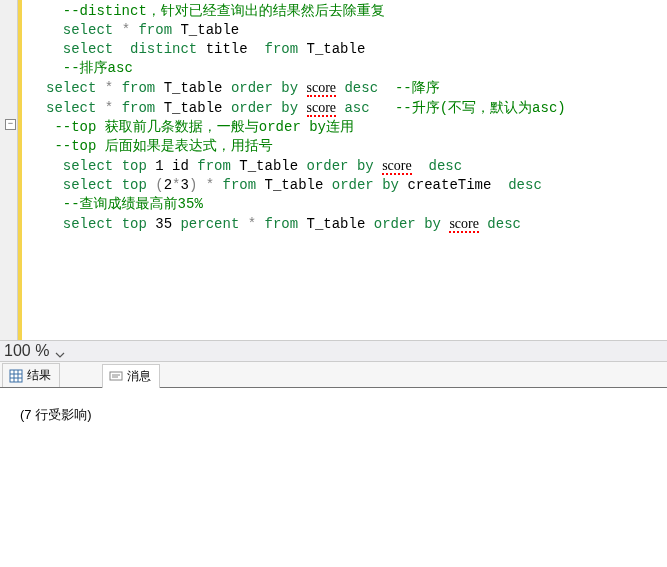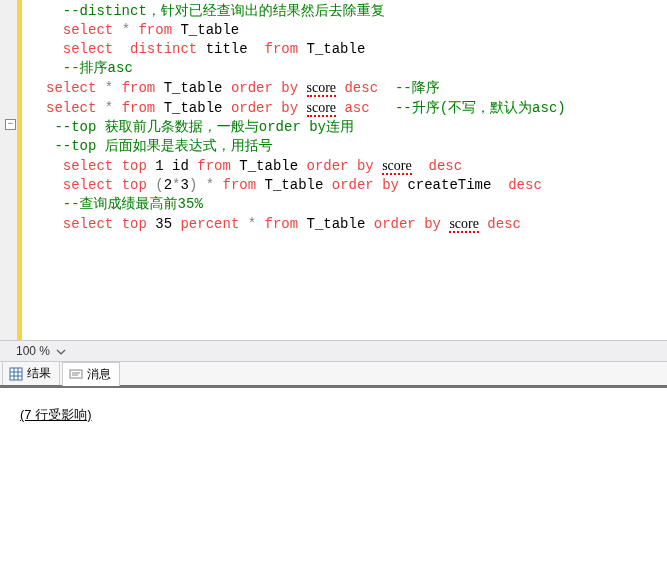--- a/index.html
+++ b/index.html
@@ -50,53 +50,54 @@
     color: #555;
     cursor: pointer;
   }
   .code {
     padding-left: 28px;
     padding-top: 2px;
     line-height: 19px;
     white-space: pre;
     color: #000;
   }
-  .kw { color: #ef4444; }
+  .kw { color: #15803d; }
   .cm { color: #008000; }
   .op { color: #808080; }
   .squiggle {
     border-bottom: 2px dotted #ff0000;
     font-family: Liberation Serif, serif;
   }
   .zoom-bar {
     height: 22px;
     background: #efeff2;
     border-top: 1px solid #ccc;
     border-bottom: 1px solid #ccc;
     display: flex;
     align-items: center;
     font-family: "Segoe UI", Tahoma, sans-serif;
-    font-size: 12px;
+    font-size: 16px;
     color: #333;
-    padding-left: 16px;
+    padding-left: 4px;
   }
   .zoom-dd {
     width: 10px;
     height: 10px;
     margin-left: 6px;
   }
   .tabs {
     height: 26px;
     background: #f6f6f6;
-    border-bottom: 3px solid #737373;
+    border-bottom: 1px solid #737373;
     display: flex;
     align-items: flex-end;
     font-family: "Microsoft YaHei", "Segoe UI", sans-serif;
     font-size: 12px;
     padding-left: 2px;
+    gap: 40px;
   }
   .tab {
     display: flex;
     align-items: center;
     padding: 3px 8px 3px 6px;
     border: 1px solid #ccc;
     border-bottom: none;
     background: #f6f6f6;
     margin-right: 2px;
     cursor: pointer;
@@ -113,21 +114,20 @@
     height: 14px;
     display: inline-flex;
     align-items: center;
     justify-content: center;
   }
   .messages {
     padding: 18px 20px;
     font-family: "Microsoft YaHei", Consolas, sans-serif;
     font-size: 13px;
     color: #000;
-    text-decoration: underline;
   }
 </style>
 </head>
 <body>
 
 <div class="editor-area">
   <div class="gutter">
     <div class="gutter-inner" id="gutter-inner">
         <div class="fold" style="top: 119px;">−</div>
       </div>

